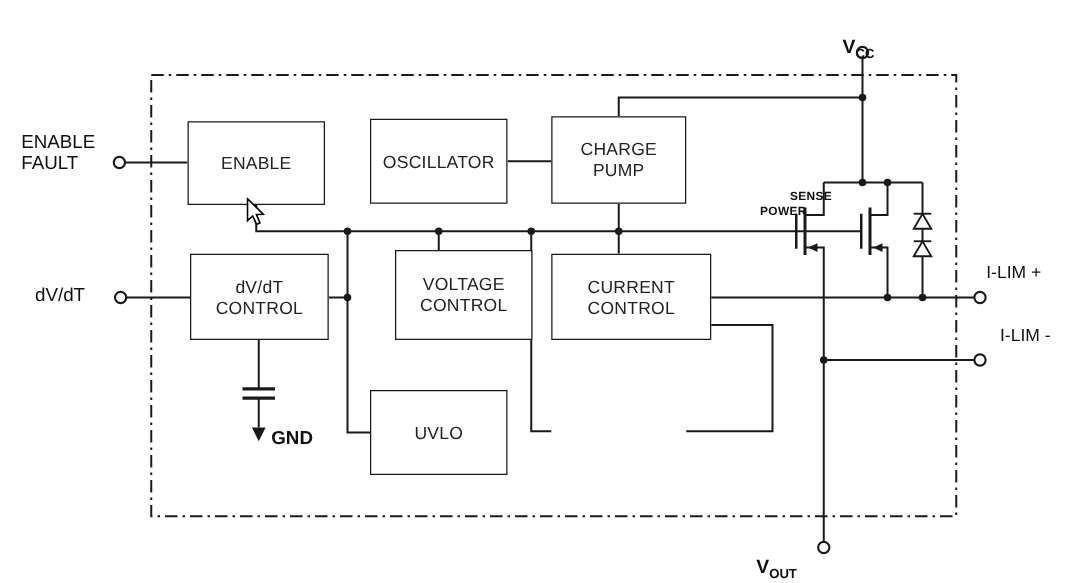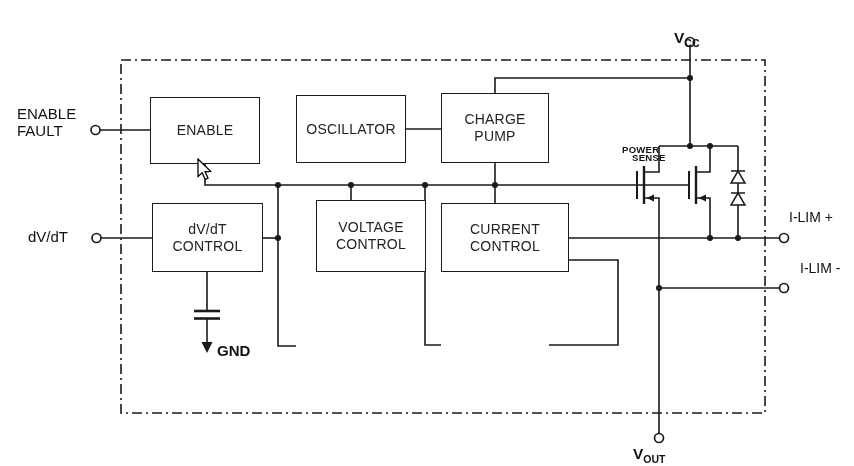--- a/index.html
+++ b/index.html
@@ -107,33 +107,34 @@
   <div class="block" style="left:150px; top:97px; width:110px; height:67px;">ENABLE</div>
   <div class="block" style="left:441px; top:93px; width:108px; height:70px;">CHARGE
 PUMP</div>
   <div class="block" style="left:296px; top:95px; width:110px; height:68px;">OSCILLATOR</div>
   <div class="block" style="left:152px; top:203px; width:111px; height:69px;">dV/dT
 CONTROL</div>
   <div class="block" style="left:296px; top:200px; width:110px; height:72px;margin-left:20px;">VOLTAGE
 CONTROL</div>
   <div class="block" style="left:441px; top:203px; width:128px; height:69px;">CURRENT
 CONTROL</div>
+  <div class="block" style="left:296px; top:312px; width:110px; height:68px;">UVLO</div>
 
   <div class="plabel" style="left:17px; top:106px;">ENABLE
 FAULT</div>
   <div class="plabel" style="left:28px; top:229px;">dV/dT</div>
   <div class="plabel rail" style="left:674px; top:13px;">
     <span>V</span><sub>CC</sub>
   </div>
-  <div class="plabel rail" style="left:605px; top:429px;margin-left:28px;">
+  <div class="plabel rail" style="left:605px; top:429px;">
     <span>V</span><sub>OUT</sub>
   </div>
   <div class="plabel ilim" style="left:789px; top:209px;">I-LIM +</div>
   <div class="plabel ilim" style="left:800px; top:260px;">I-LIM -</div>
-  <div class="plabel small" style="left:608px; top:142px;margin-left:14px;">POWER</div>
+  <div class="plabel small" style="left:608px; top:162px;">POWER</div>
   <div class="plabel small" style="left:632px; top:150px;">SENSE</div>
   <div class="plabel gnd" style="left:217px; top:343px;">GND</div>
 
   <svg class="cursor" width="24" height="28" viewBox="0 0 24 28">
     <polygon points="1,1 1,18.5 5.2,14.8 8.2,21.5 11,20.2 8.1,13.6 13.6,13.4" fill="#ffffff" stroke="#000000" stroke-width="1.3"></polygon>
   </svg>
 
 </div>
 
 </body></html>

